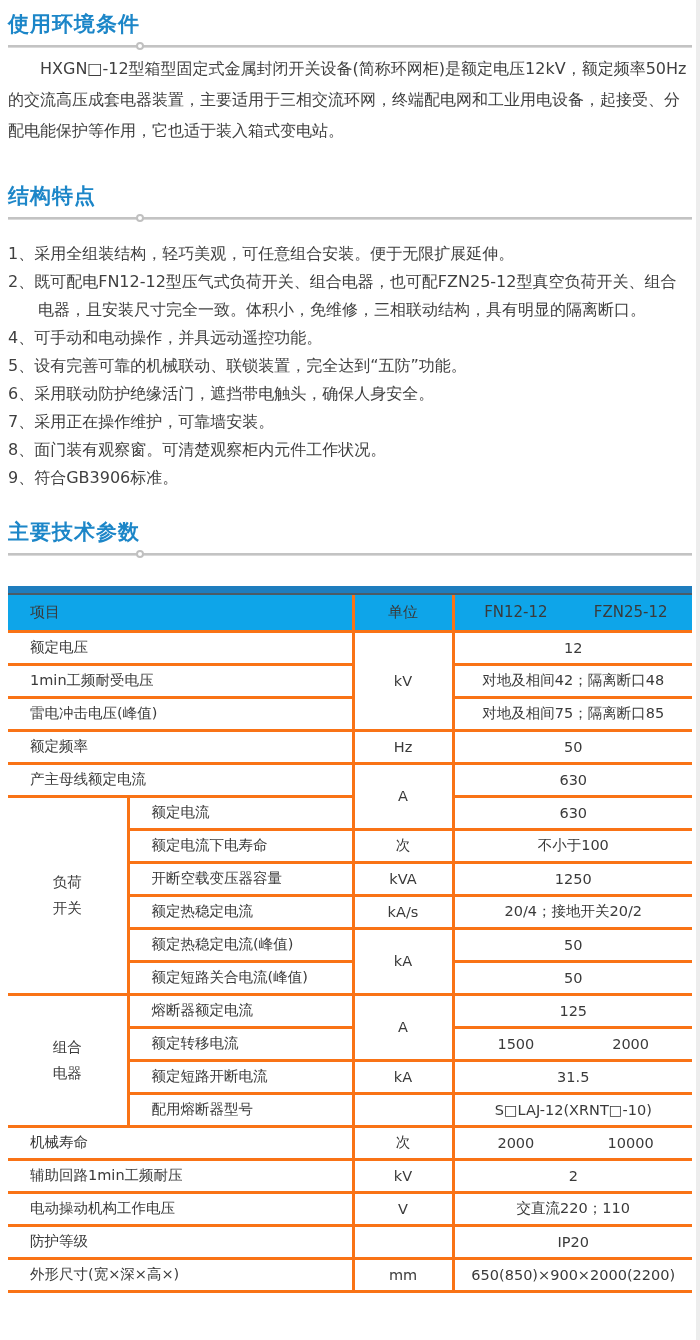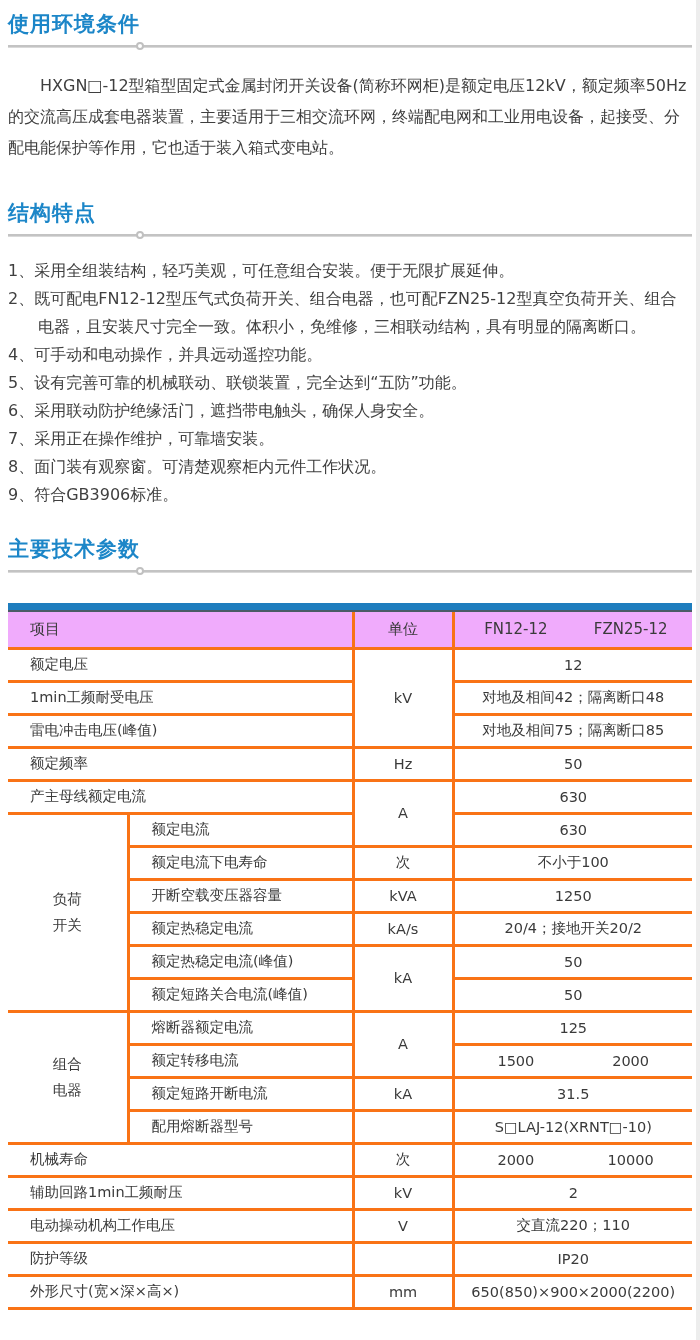--- a/index.html
+++ b/index.html
@@ -31,21 +31,21 @@
     position: absolute;
     left: 128px; top: -5px;
     width: 8px; height: 8px;
     background: #fff;
     border: 2px solid #c0c0c0;
     border-radius: 50%;
   }
 
   
   .intro {
-    margin-top: 22px;
+    margin-top: 5px;
     font-size: 16px;
     line-height: 31px;
     color: #3f3f3f;
     text-indent: 2em;
   }
 
   
   .features { margin-top: 20px; }
   .feature-item {
     font-size: 16px;
@@ -75,21 +75,21 @@
   table.params td {
     border: 3px solid #f97316;
     height: 33px;
     vertical-align: middle;
     overflow: hidden;
     white-space: nowrap;
   }
   table.params tr td:first-child { border-left: none; }
   table.params tr td:last-child  { border-right: none; }
   table.params tr.hdr td {
-    background: #f0abfc;
+    background: #0ea5e9;
     height: 36px;
     border-top: none;
     font-size: 15px;
   }
   .cell-label, .cell-sublabel { text-align: left; padding-left: 22px; }
   .cell-unit, .cell-value { text-align: center; }
   .cell-group {
     text-align: center;
     white-space: pre-line !important;
     line-height: 26px;

